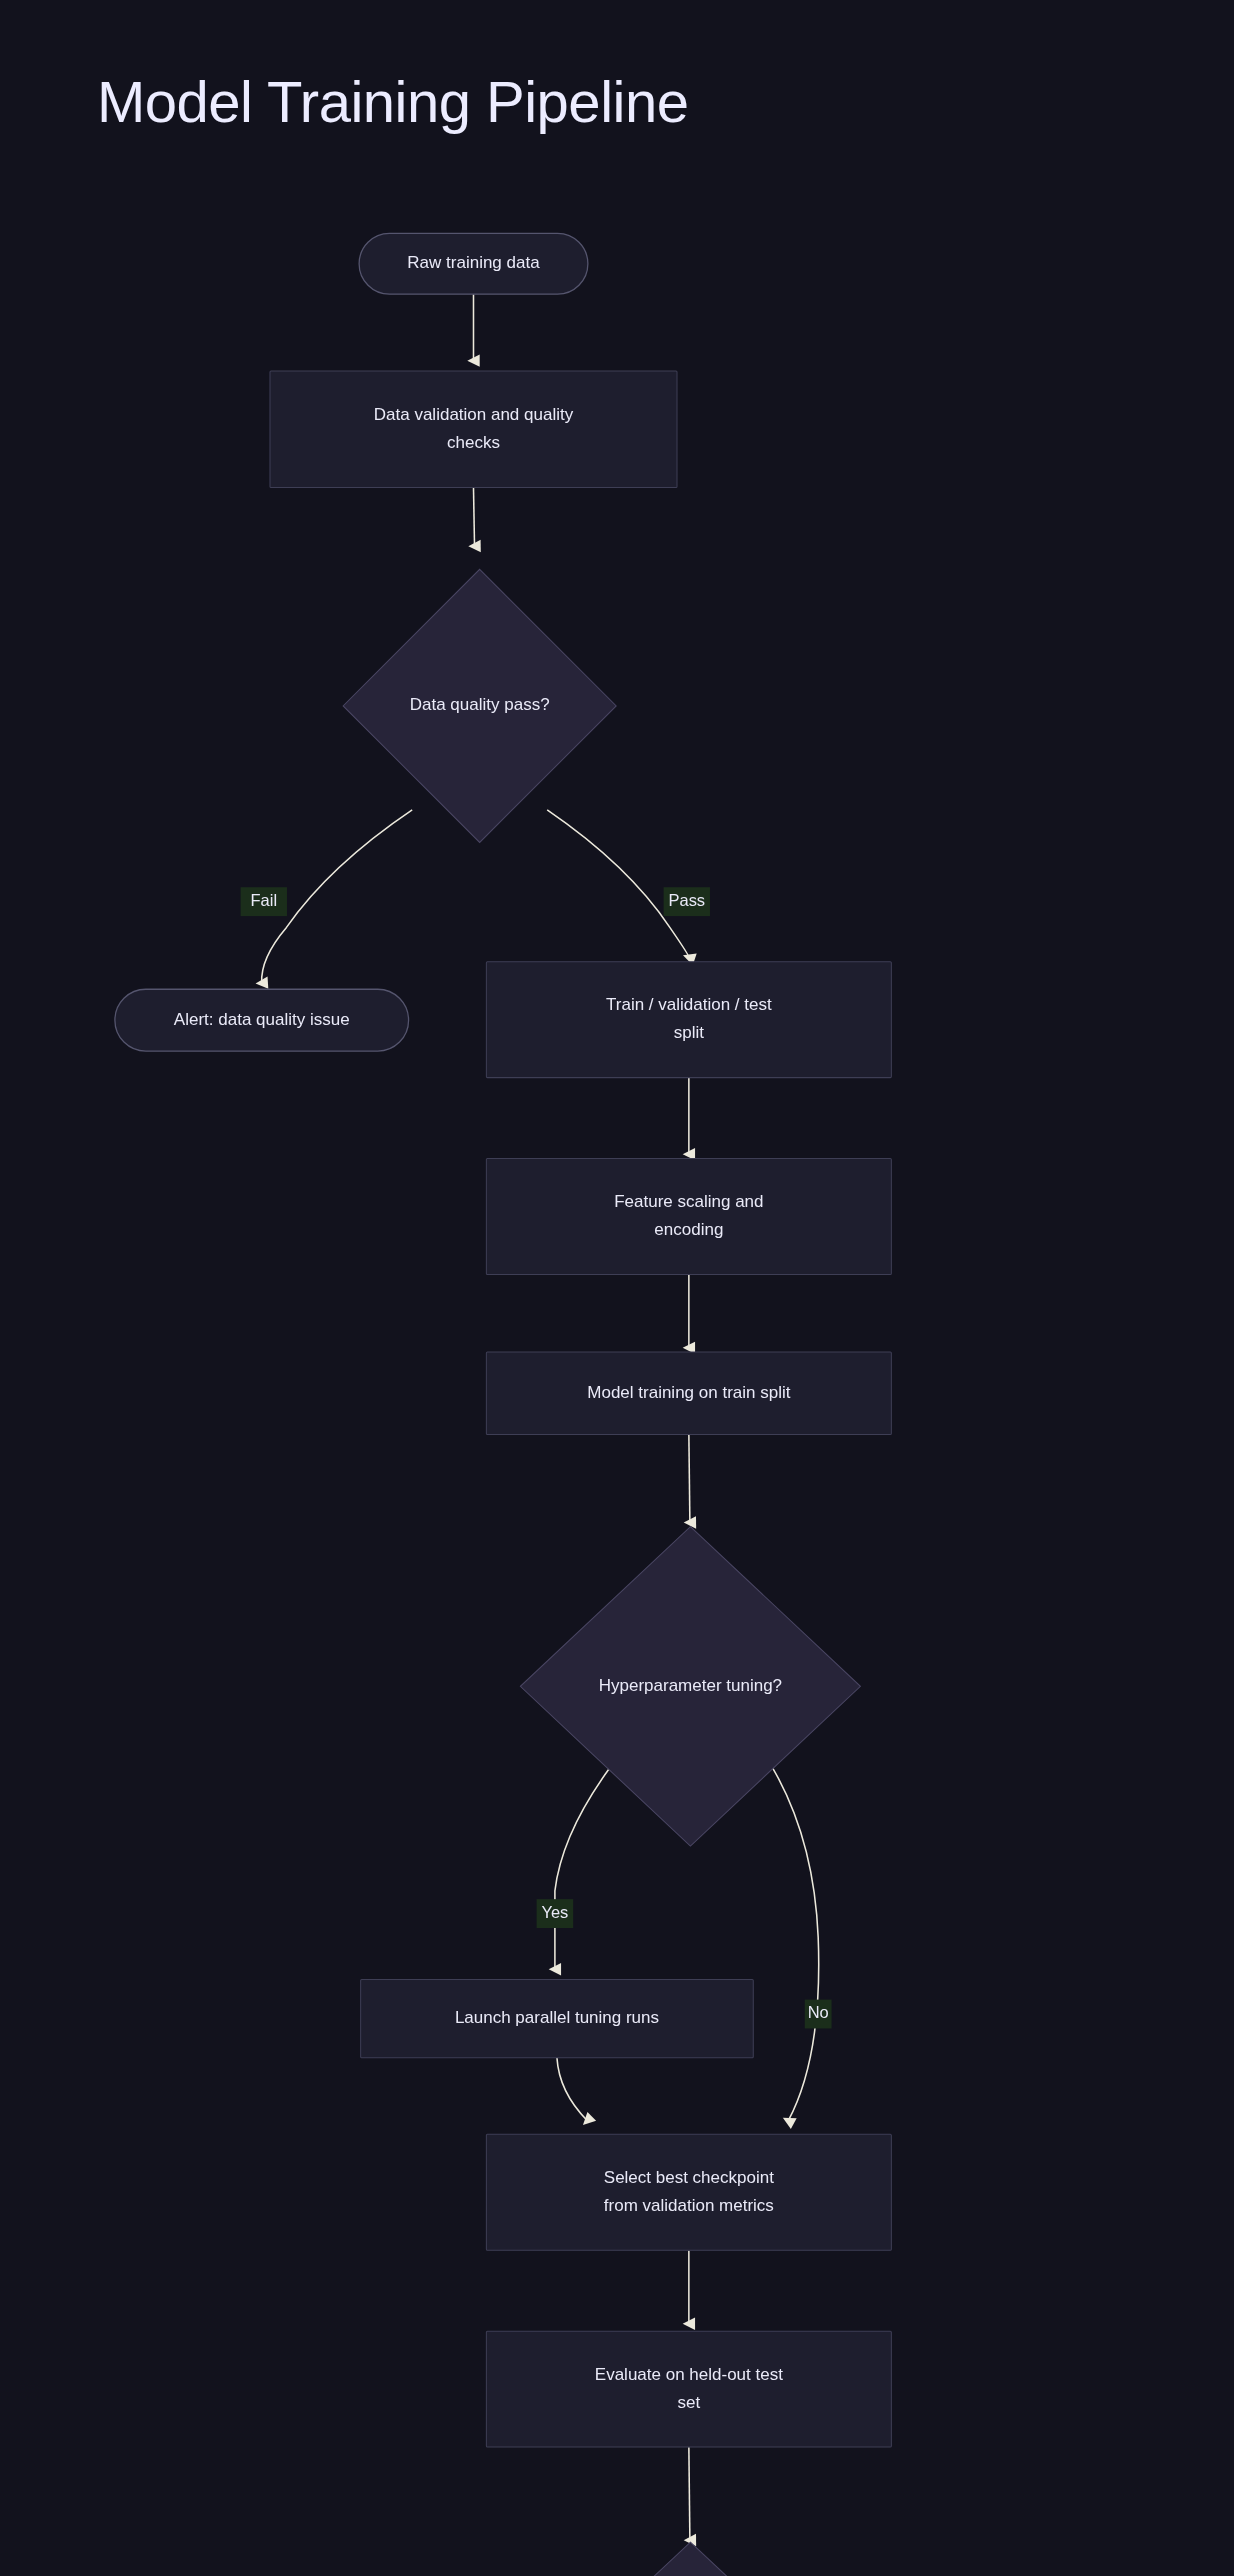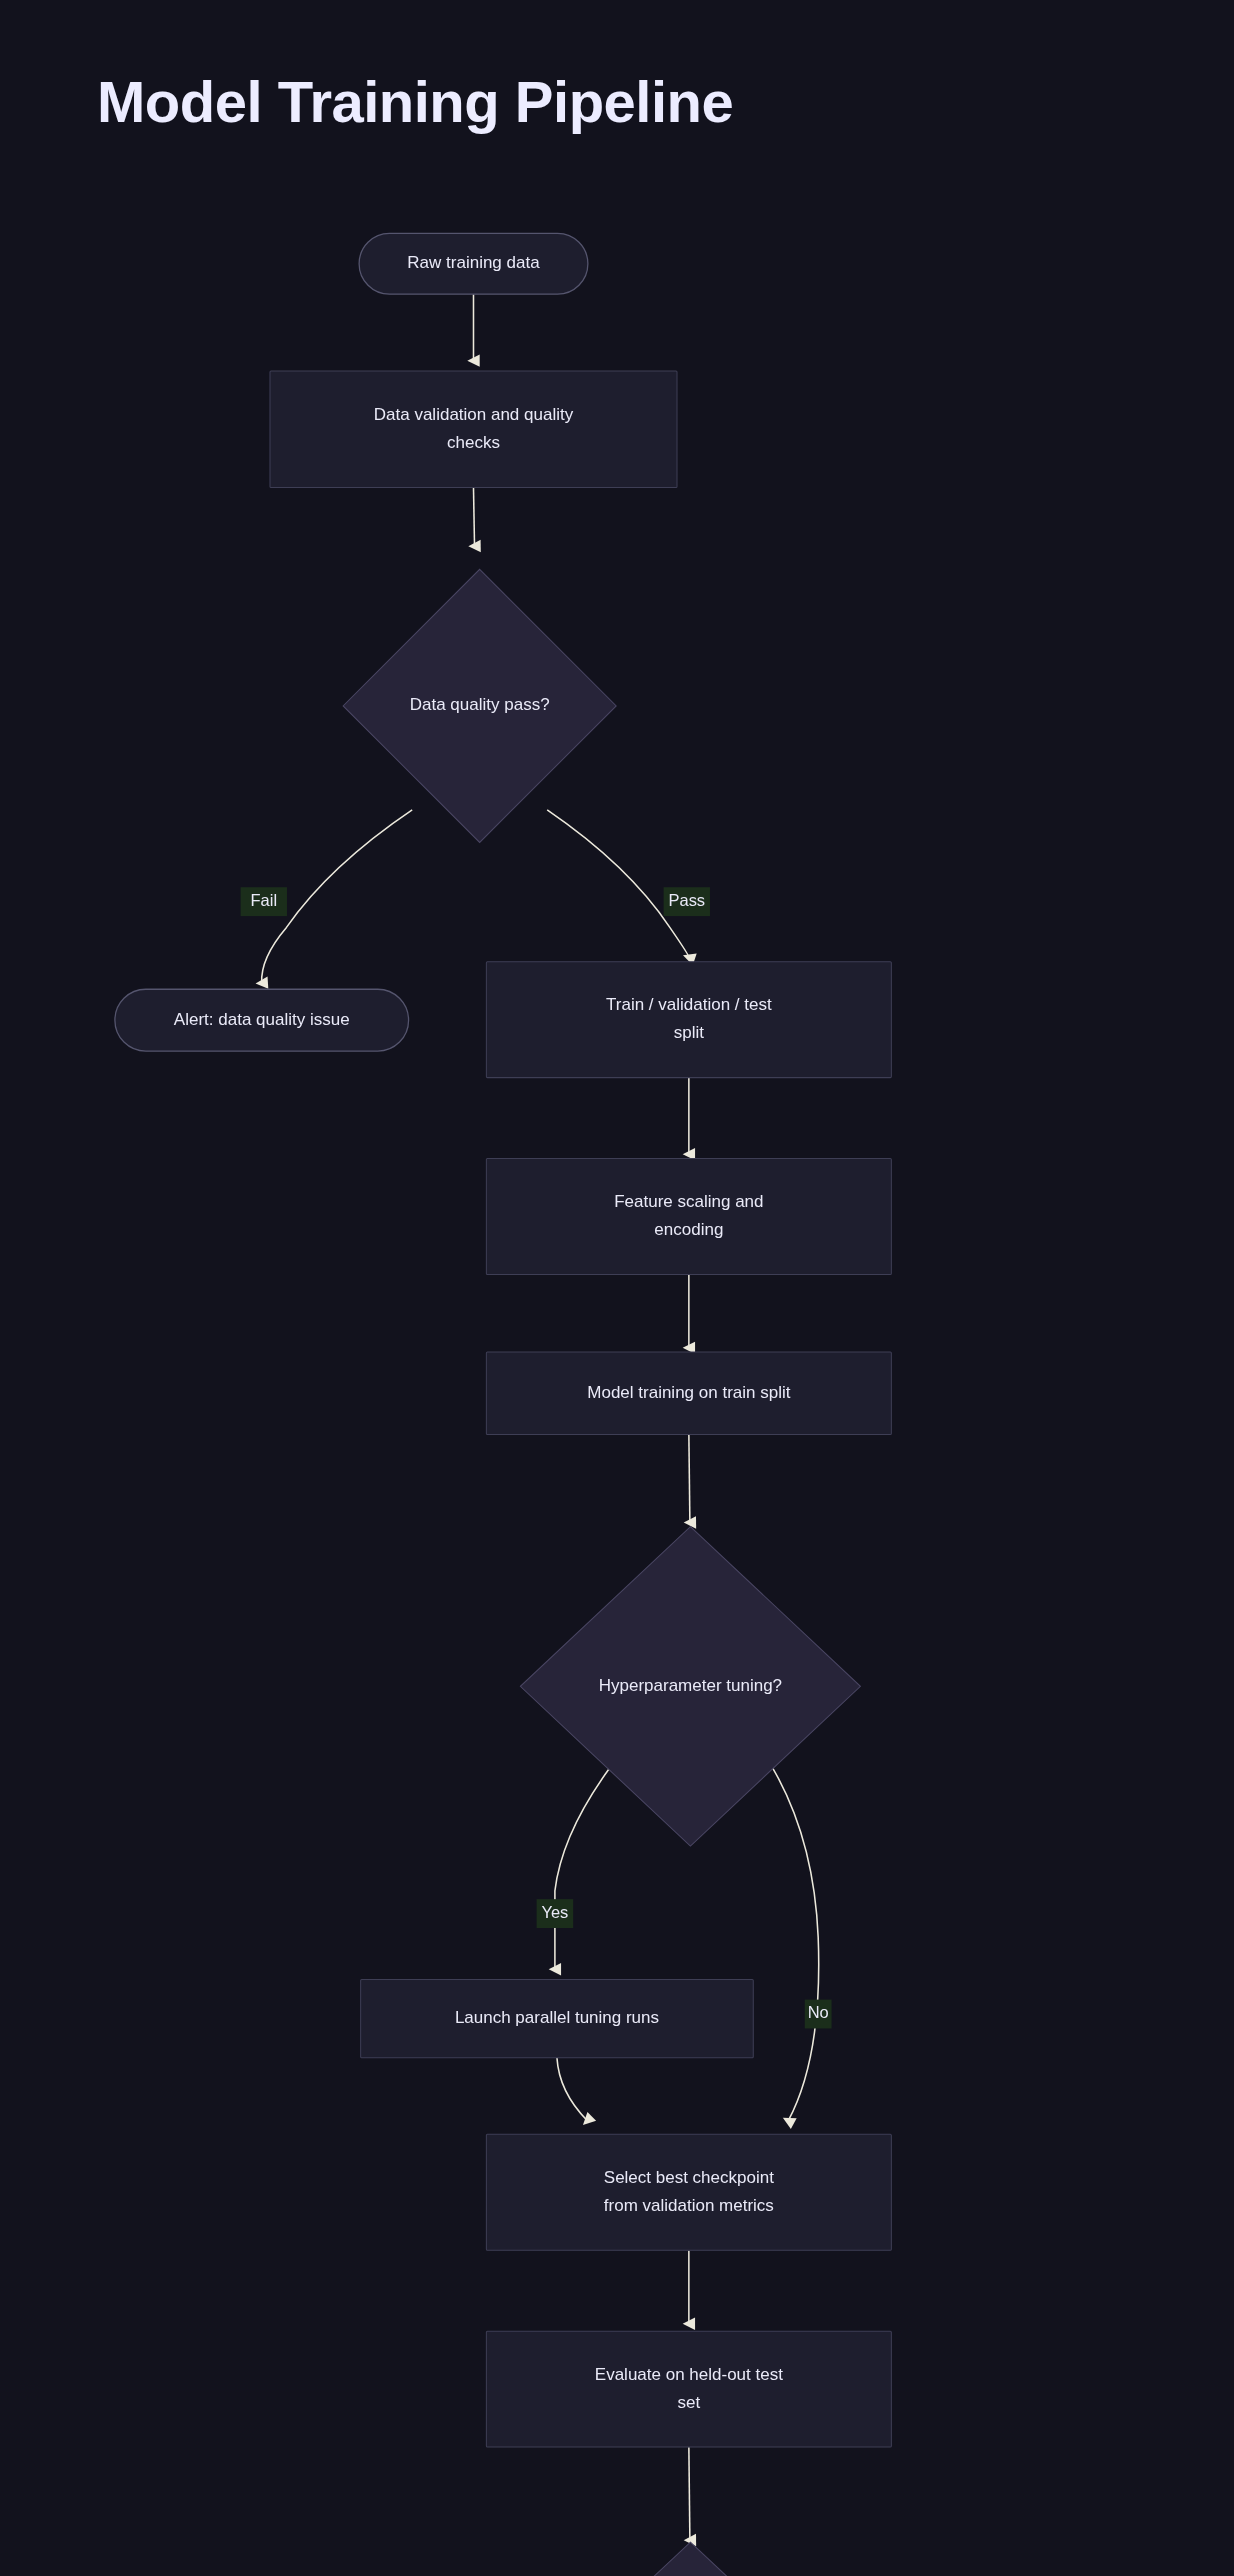--- a/index.html
+++ b/index.html
@@ -12,21 +12,21 @@
     height: 3636px;
     position: relative;
     overflow: hidden;
     font-family: "Liberation Sans", sans-serif;
   }
   #page-title {
     position: absolute;
     left: 97px;
     top: 68px;
     font-size: 58px;
-    font-weight: bold;
+    font-weight: normal;
     color: #ececff;
     letter-spacing: -0.5px;
     white-space: nowrap;
   }
   #flow-canvas {
     position: absolute;
     left: 0;
     top: 0;
     width: 1235px;
     height: 3636px;

